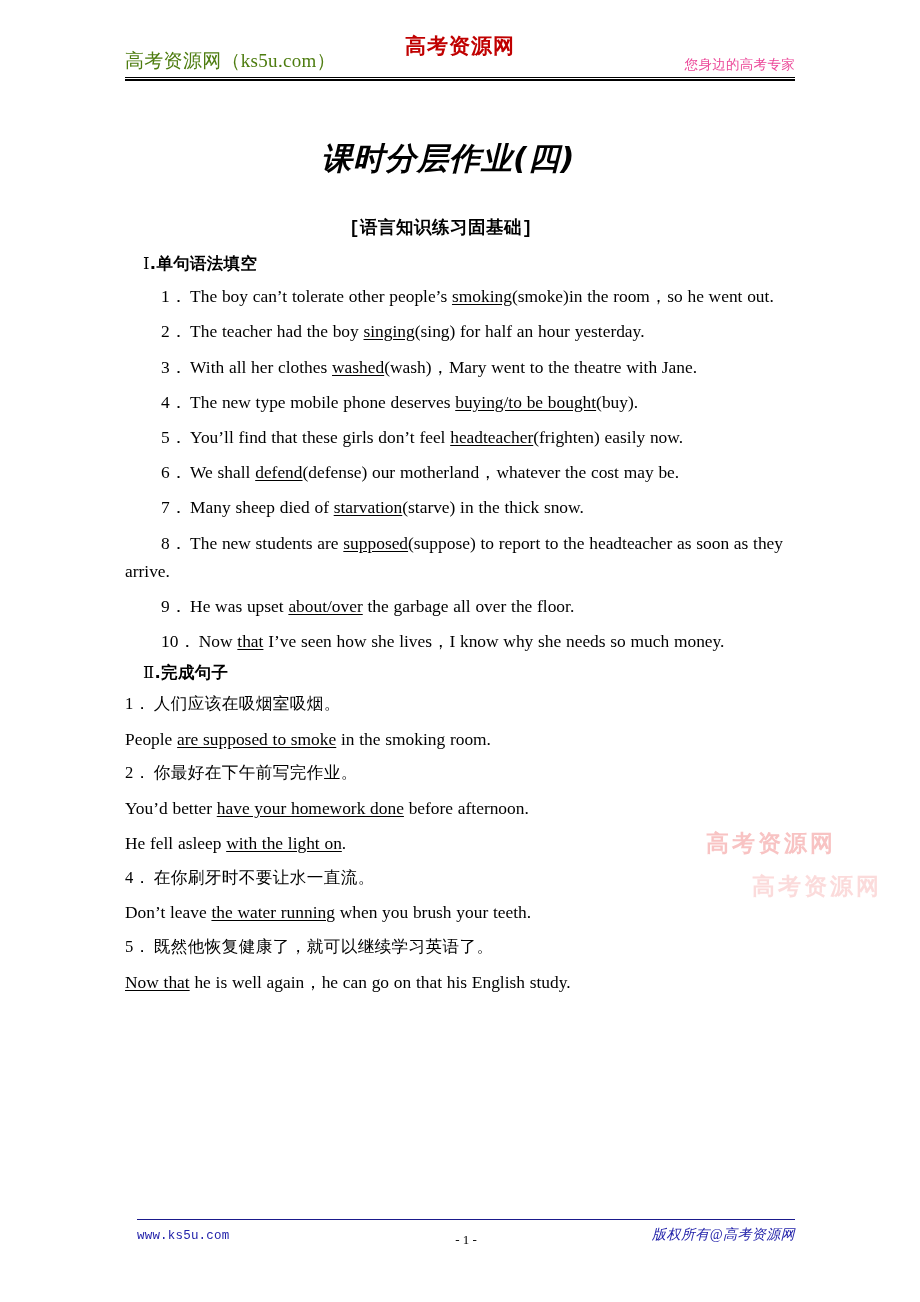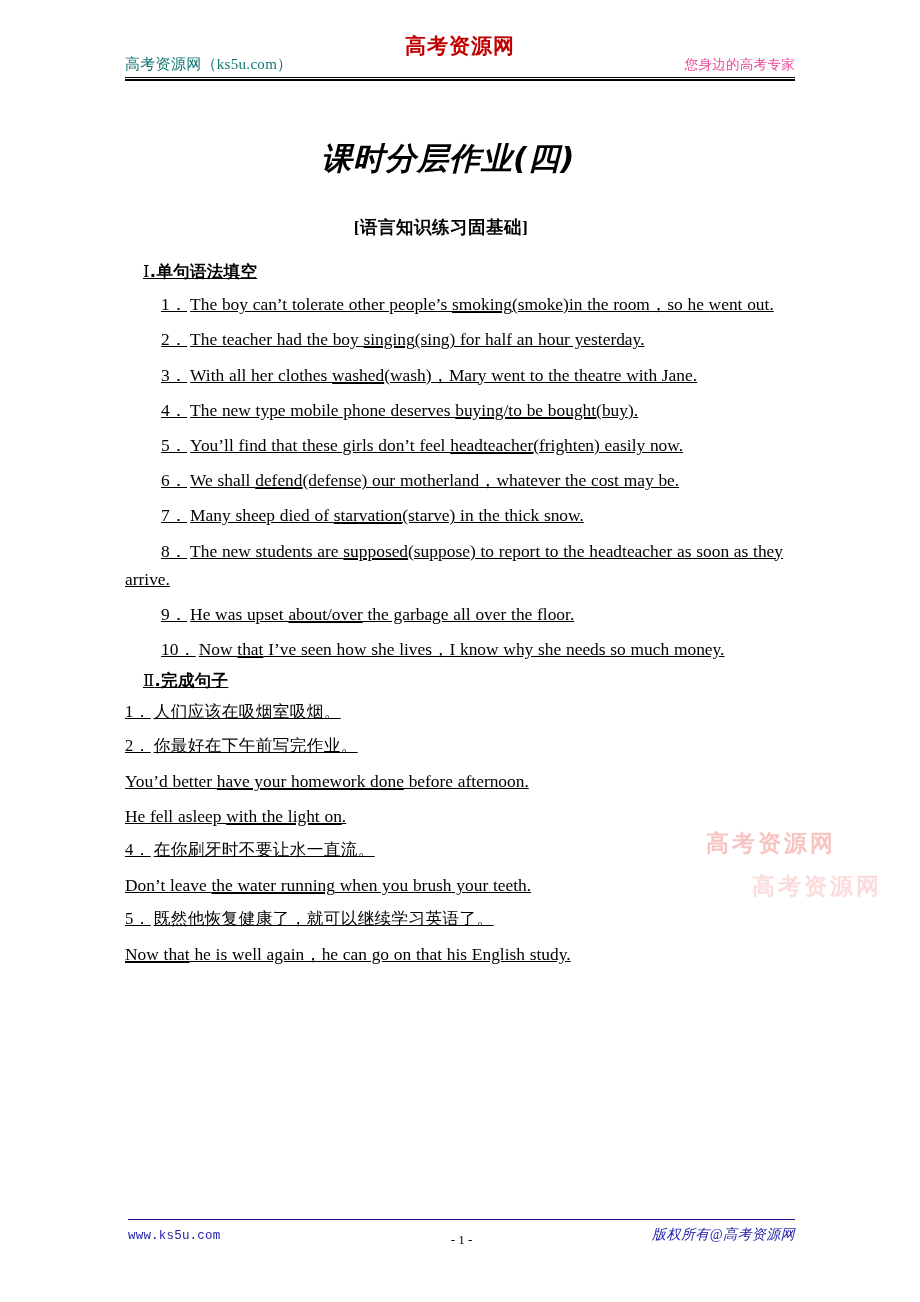--- a/index.html
+++ b/index.html
@@ -28,24 +28,24 @@
     padding-top: 44px;
   }
   .header-row {
     display: flex;
     align-items: flex-end;
     justify-content: space-between;
     position: relative;
     height: 30px;
   }
   .hdr-left {
-    font-size: 15px;
+    font-size: 19px;
     letter-spacing: 0.3px;
     white-space: nowrap;
-    color: #0f766e;
+    color: #4d7c0f;
   }
   .hdr-logo {
     position: absolute;
     left: 50%;
     transform: translateX(-50%);
     bottom: 14px;
     color: #c00000;
     font-size: 21px;
     font-weight: bold;
     letter-spacing: 1px;
@@ -75,28 +75,28 @@
     letter-spacing: 1px;
     line-height: 1.2;
     white-space: nowrap;
     font-style: italic;
   }
 
   .sec-banner {
     margin-top: 38px;
     text-align: center;
     padding-right: 38px;
-    font-family: Liberation Serif, serif;
+    font-family: Liberation Mono, monospace;
     font-weight: bold;
     font-size: 17.5px;
     letter-spacing: 0.5px;
   }
 
   
-  .body-area { margin-top: 22px; text-decoration: underline; }
+  .body-area { margin-top: 14px; }
 
   .part-head {
     font-family: "DejaVu Sans", "Liberation Sans", sans-serif;
     font-weight: bold;
     font-size: 16.5px;
     padding-left: 18px;
     margin: 0 0 7px 0;
     letter-spacing: 0.3px;
   }
   .part-head .roman {
@@ -132,21 +132,21 @@
     font-size: 23px;
     letter-spacing: 3px;
     white-space: nowrap;
   }
   .wm-a { color: #f7b9b9; opacity: .85; }
   .wm-b { color: #fbd3d3; opacity: .8; margin-left: 46px; margin-top: 12px; }
 
   
   .footer {
     position: absolute;
-    left: 128px;
+    left: 137px;
     right: 125px;
     bottom: 58px;
   }
   .foot-rule { border-top: 1.6px solid #1a1a8c; }
   .foot-row {
     position: relative;
     margin-top: 6px;
     display: flex;
     align-items: baseline;
     justify-content: space-between;
@@ -211,20 +211,21 @@
 
     <p class="line"><span class="num">8．</span><span>The new students are </span><span class="ul">supposed</span><span>(suppose) to report to the headteacher as soon as they arrive.</span></p>
 
     <p class="line"><span class="num">9．</span><span>He was upset </span><span class="ul">about/over</span><span> the garbage all over the floor.</span></p>
 
     <p class="line"><span class="num">10．</span><span>Now </span><span class="ul">that</span><span> I’ve seen how she lives，I know why she needs so much money.</span></p>
 
     <div class="part-head"><span class="roman">Ⅱ</span><span>.完成句子</span></div>
 
     <p class="line cn noindent"><span class="num">1．</span><span>人们应该在吸烟室吸烟。</span></p>
+    <p class="line noindent"><span>People </span><span class="ul">are supposed to smoke</span><span> in the smoking room.</span></p>
 
     <p class="line cn noindent"><span class="num">2．</span><span>你最好在下午前写完作业。</span></p>
     <p class="line noindent"><span>You’d better </span><span class="ul">have your homework done</span><span> before afternoon.</span></p>
 
     <p class="line noindent"><span>He fell asleep </span><span class="ul">with the light on</span><span>.</span></p>
 
     <p class="line cn noindent"><span class="num">4．</span><span>在你刷牙时不要让水一直流。</span></p>
     <p class="line noindent"><span>Don’t leave </span><span class="ul">the water running</span><span> when you brush your teeth.</span></p>
 
     <p class="line cn noindent"><span class="num">5．</span><span>既然他恢复健康了，就可以继续学习英语了。</span></p>

